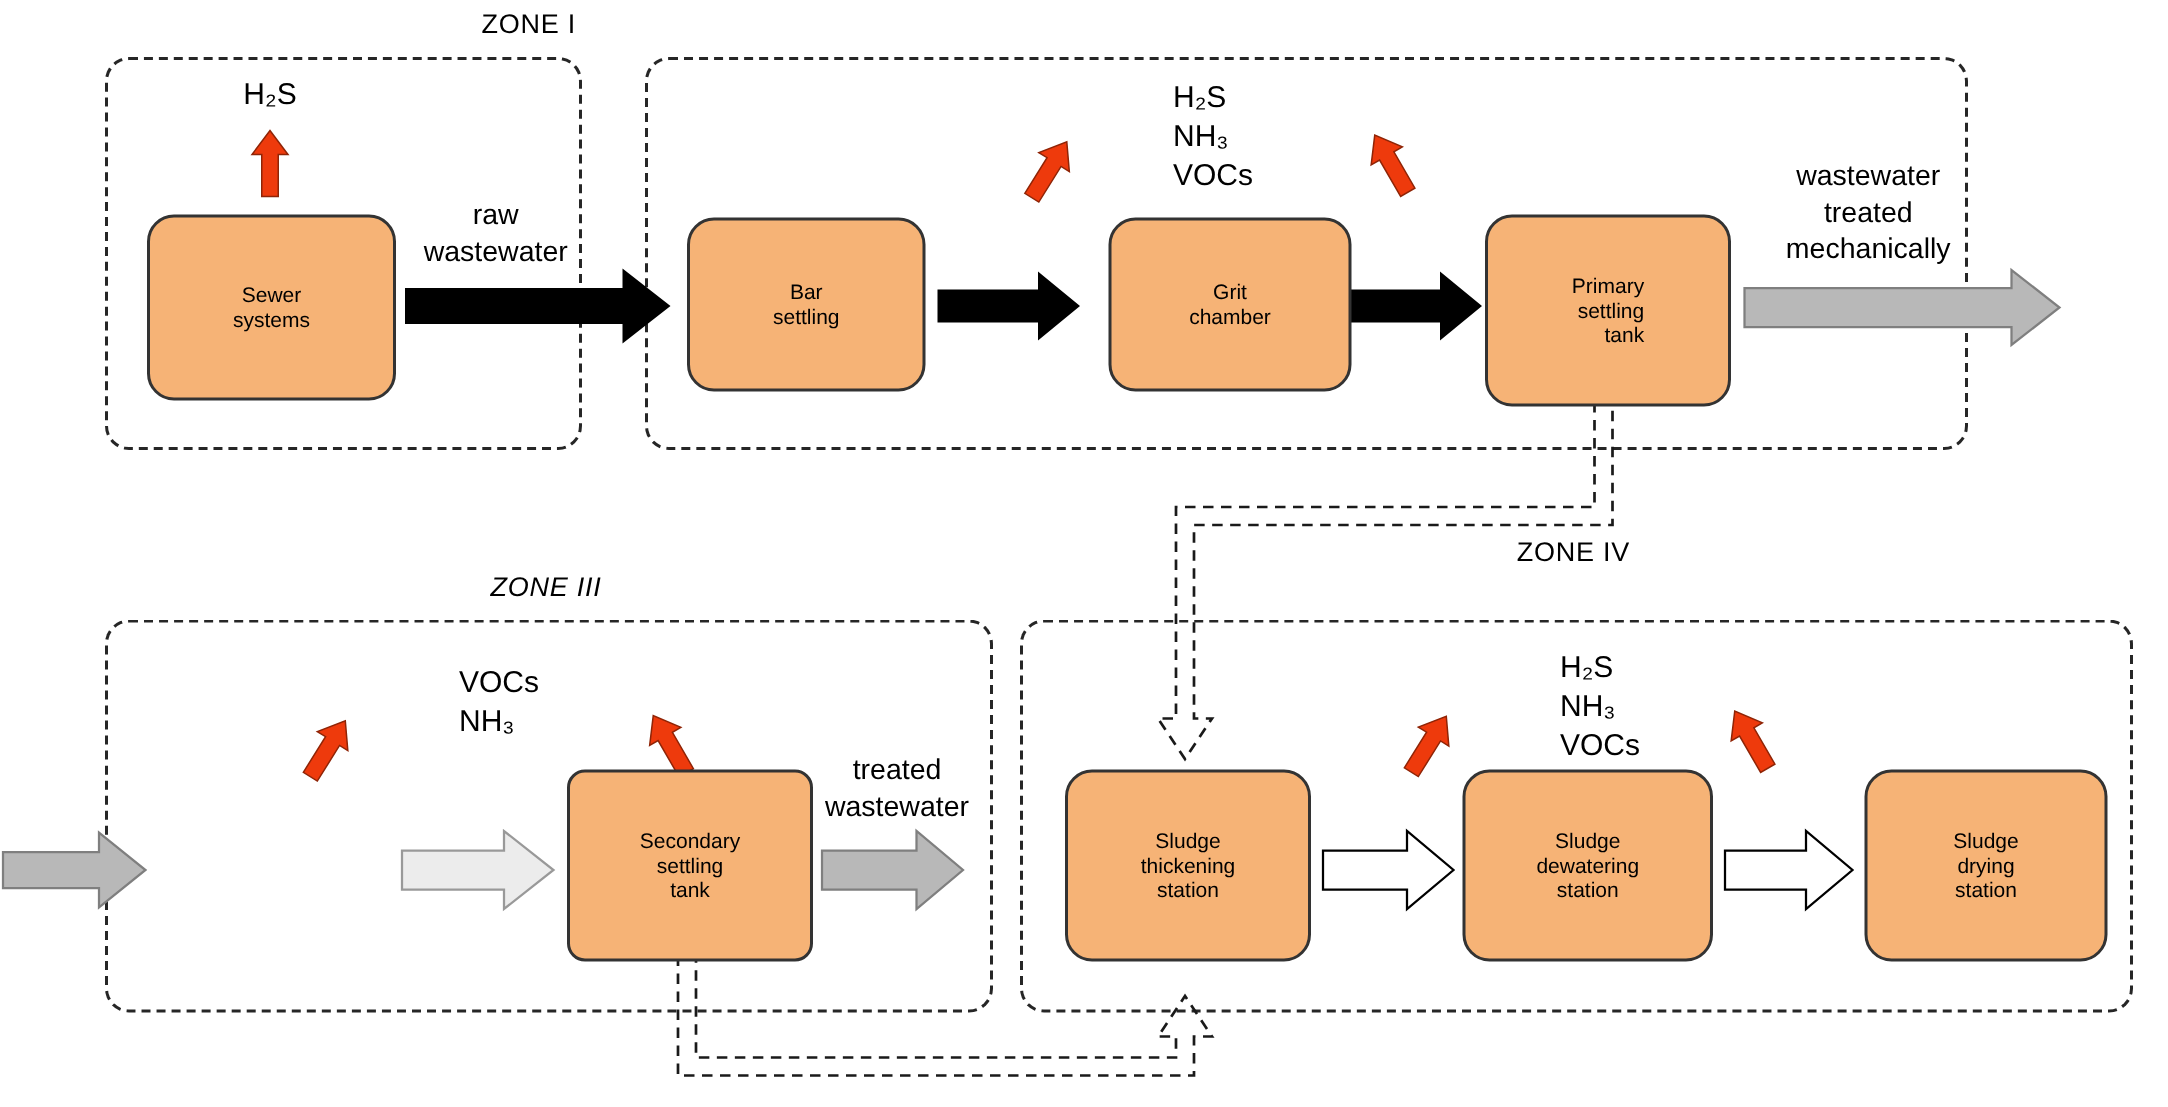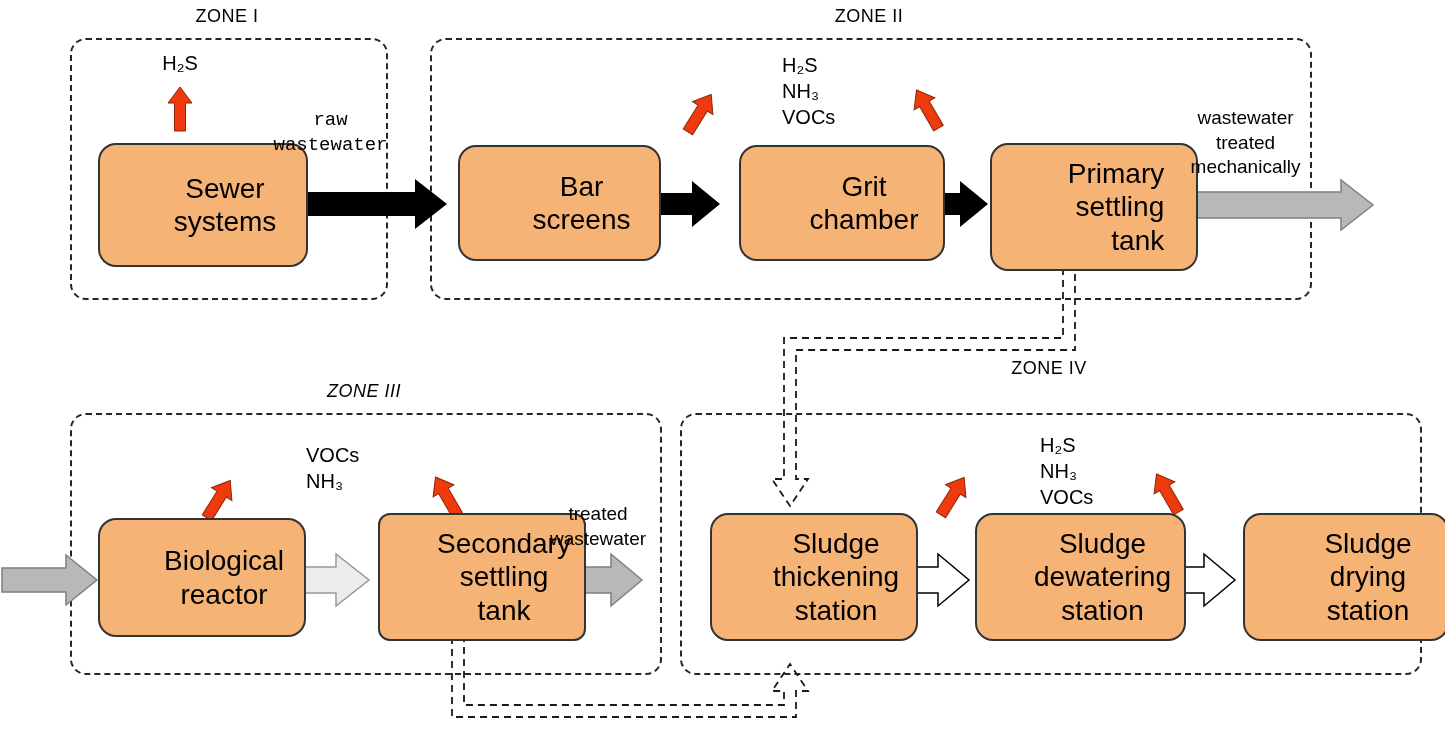--- a/index.html
+++ b/index.html
@@ -6,21 +6,21 @@
   body { font-family:"Liberation Sans", sans-serif; color:#000; }
   #stage { position:relative; width:1445px; height:738px; background:#fff; overflow:hidden; }
 
   .zone { position:absolute; border:2px dashed var(--zone-border,#262626); border-radius:16px; z-index:0; }
   .zone-title { position:absolute; font-size:18px; text-align:center; z-index:3; letter-spacing:0.5px; }
 
   #arrow-layer { position:absolute; left:0; top:0; width:1445px; height:738px; z-index:1; }
 
   .pbox { position:absolute; background:var(--box-fill,#F6B376); border:2px solid var(--box-border,#333);
           border-radius:18px; display:flex; align-items:center; justify-content:center; text-align:center;
-          white-space:pre-line; font-size:28px; line-height:1.18; z-index:2;padding-left:44px; }
+          white-space:pre-line; font-size:14px; line-height:1.18; z-index:2; }
 
   .lbl { position:absolute; white-space:pre-line; font-size:19px; line-height:1.3; text-align:center; z-index:3; }
   .gases { position:absolute; font-size:20px; line-height:26px; z-index:3; }
   .gases span { display:block; }
 
   .solid-black { fill:#000; }
   .gray-arrow  { fill:var(--gray-arrow,#B8B8B8); stroke:var(--gray-arrow-border,#7F7F7F); stroke-width:1.5; }
   .light-arrow { fill:var(--light-arrow,#ECECEC); stroke:#999; stroke-width:1.5; }
   .white-arrow { fill:#fff; stroke:#000; stroke-width:1.5; }
   .red-arrow   { fill:var(--red-arrow,#EE3A0C); stroke:#8f2406; stroke-width:1; }
@@ -29,22 +29,21 @@
 </head>
 <body>
 
 <div id="stage">
 
   <div class="zone" style="left:70px; top:38px; width:314px; height:258px;"></div>
   <div class="zone" style="left:430px; top:38px; width:878px; height:258px;"></div>
   <div class="zone" style="left:70px; top:413px; width:588px; height:258px;"></div>
   <div class="zone" style="left:680px; top:413px; width:738px; height:258px;"></div>
 
-  <div class="zone-title" style="left:70px; top:6px; width:314px;">ZONE I</div>
-  <div class="zone-title" style="left:430px; top:6px; width:878px;">ZONE II</div>
+  <div class="zone-title" style="left:70px; top:6px; width:314px;text-align:right;">ZONE I</div>
   <div class="zone-title" style="left:70px; top:381px; width:588px;font-style:italic;">ZONE III</div>
   <div class="zone-title" style="left:680px; top:358px; width:738px;">ZONE IV</div>
 
   <svg id="arrow-layer" viewBox="0 0 1445 738">
 
     <polygon class="solid-black" points="270,192 415,192 415,179 447,204 415,229 415,216 270,216"></polygon>
     <polygon class="solid-black" points="625,193 692,193 692,181 720,204 692,227 692,215 625,215"></polygon>
     <polygon class="solid-black" points="893,193 960,193 960,181 988,204 960,227 960,215 893,215"></polygon>
 
     <polygon class="gray-arrow" points="1163,192 1341,192 1341,180 1373,205 1341,230 1341,218 1163,218"></polygon>
@@ -77,28 +76,26 @@
       <polygon class="red-arrow" points="-5.5,21 -5.5,-7 -12,-7 0,-23 12,-7 5.5,-7 5.5,21"></polygon>
     </g>
 
     <path class="dashed-connector" d="M 1063,268 L 1063,338 L 784,338 L 784,479 L 772,479 L 790,506 L 808,479 L 796,479 L 796,350 L 1075,350 L 1075,268"></path>
     <path class="dashed-connector" d="M 452,637 L 452,717 L 796,717 L 796,691 L 808,691 L 790,664 L 772,691 L 784,691 L 784,705 L 464,705 L 464,637"></path>
   </svg>
 
   <div class="pbox" style="left:98px; top:143px; width:162px; height:120px;">Sewer
 systems</div>
   <div class="pbox" style="left:458px; top:145px; width:155px; height:112px;">Bar
-screens</div>
+settling</div>
   <div class="pbox" style="left:723px; top:145px; width:158px; height:112px;margin-left:16px;">Grit
 chamber</div>
   <div class="pbox" style="left:990px; top:143px; width:160px; height:124px;text-align:right;">Primary
 settling
 tank</div>
-  <div class="pbox" style="left:98px; top:518px; width:160px; height:115px;">Biological
-reactor</div>
   <div class="pbox" style="left:378px; top:513px; width:160px; height:124px;border-radius:12px;">Secondary
 settling
 tank</div>
   <div class="pbox" style="left:710px; top:513px; width:160px; height:124px;">Sludge
 thickening
 station</div>
   <div class="pbox" style="left:975px; top:513px; width:163px; height:124px;">Sludge
 dewatering
 station</div>
   <div class="pbox" style="left:1243px; top:513px; width:158px; height:124px;">Sludge
@@ -117,21 +114,21 @@
     <span>VOCs</span>
     <span>NH₃</span>
   </div>
 
   <div class="gases" style="left:1040px; top:432px;">
     <span>H₂S</span>
     <span>NH₃</span>
     <span>VOCs</span>
   </div>
 
-  <div class="lbl" style="left:258px; top:108px; width:145px;font-family:Liberation Mono, monospace;">raw
+  <div class="lbl" style="left:258px; top:132px; width:145px;">raw
 wastewater</div>
   <div class="lbl" style="left:1163px; top:106px; width:165px;">wastewater
 treated
 mechanically</div>
   <div class="lbl" style="left:538px; top:502px; width:120px;">treated
 wastewater</div>
 
 </div>
 
 </body></html>

